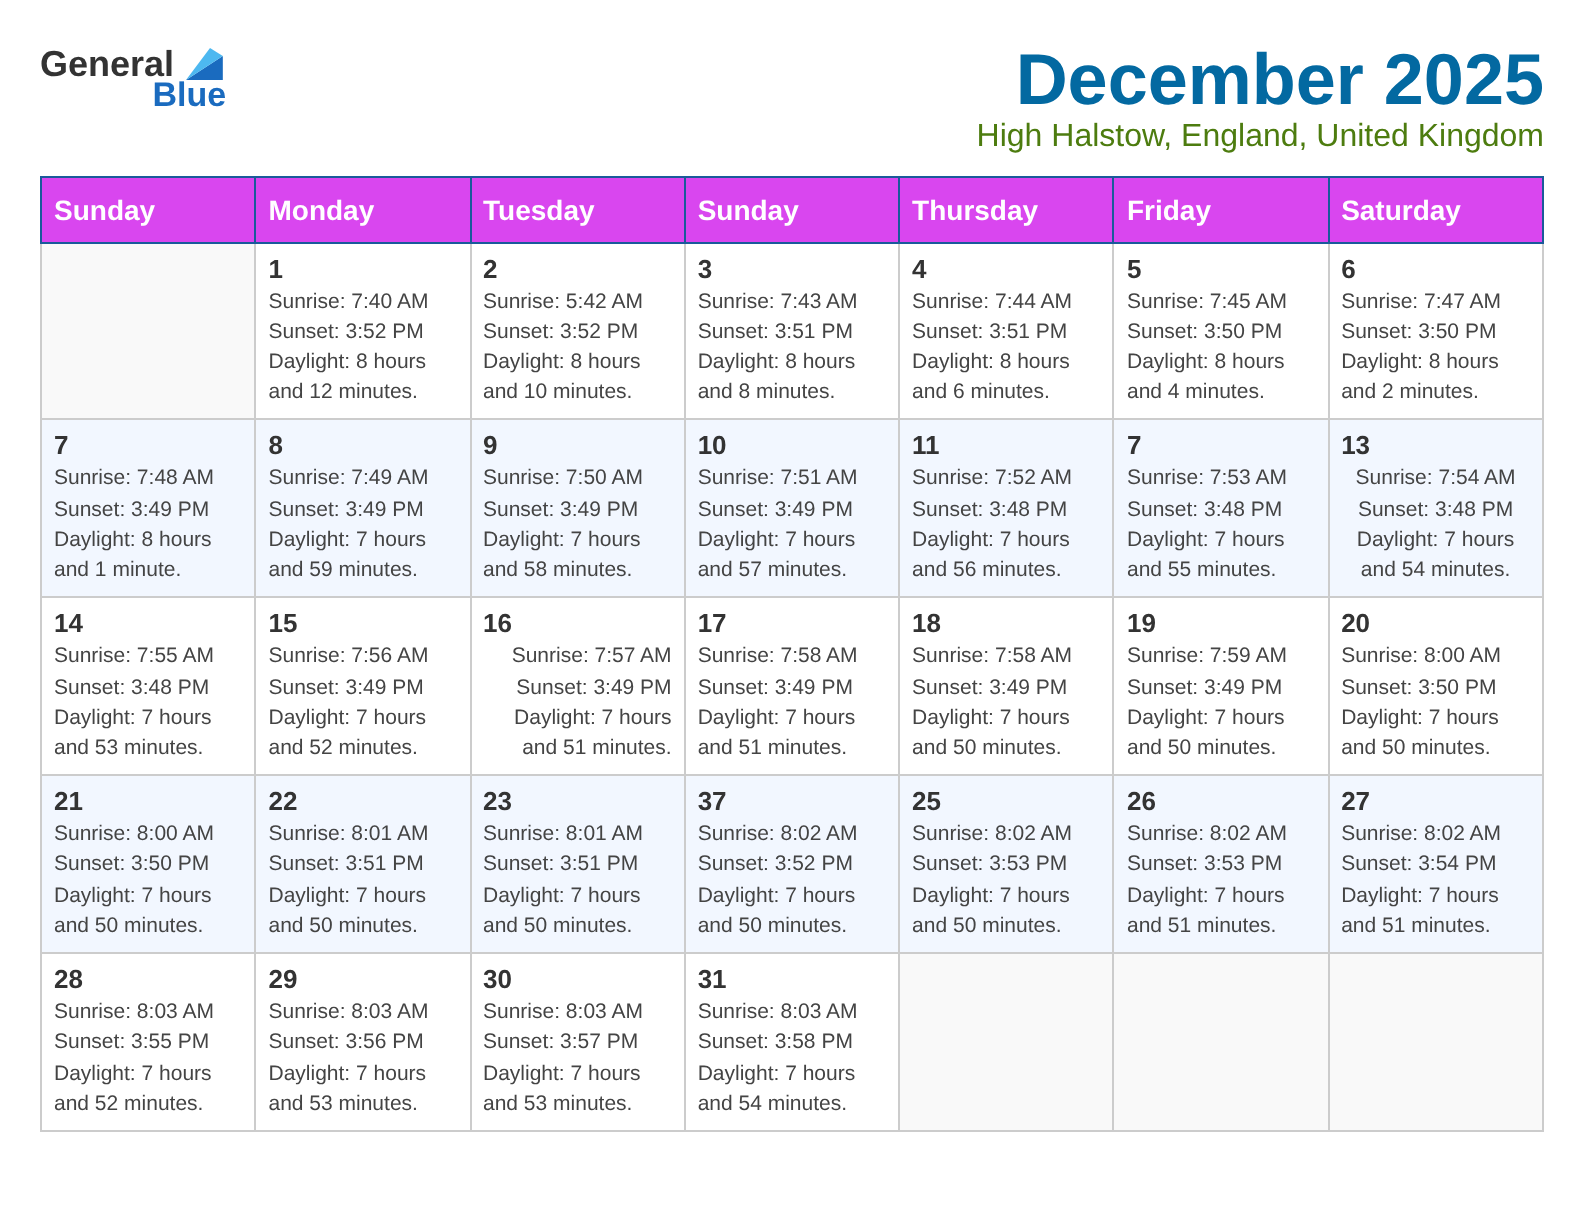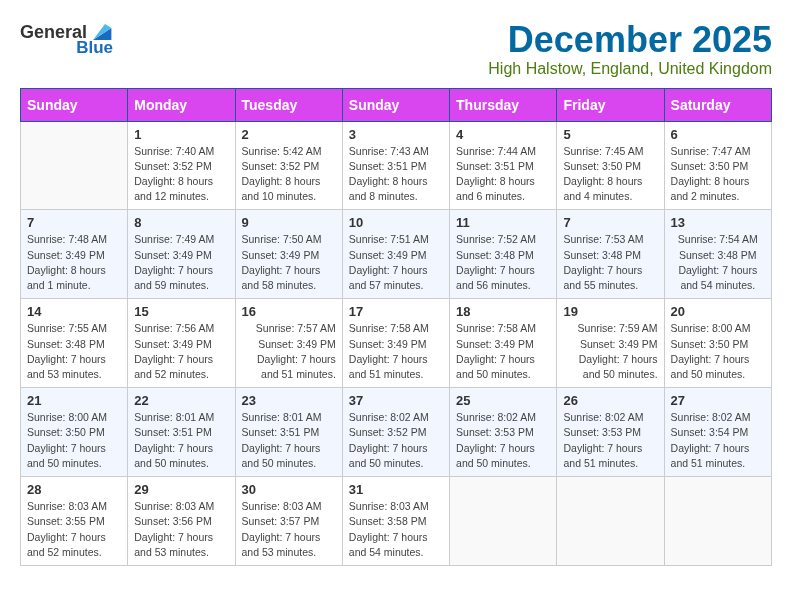--- a/index.html
+++ b/index.html
@@ -257,21 +257,21 @@
         </td>
         <td>
           <span class="day-number">18</span>
           <div class="day-info" style="white-space: pre-line;">Sunrise: 7:58 AM
 Sunset: 3:49 PM
 Daylight: 7 hours
 and 50 minutes.</div>
         </td>
         <td>
           <span class="day-number">19</span>
-          <div class="day-info" style="white-space: pre-line; text-align: right;">Sunrise: 7:59 AM
+          <div class="day-info" style="white-space: pre-line;">Sunrise: 7:59 AM
 Sunset: 3:49 PM
 Daylight: 7 hours
 and 50 minutes.</div>
         </td>
         <td>
           <span class="day-number">20</span>
           <div class="day-info" style="white-space: pre-line;">Sunrise: 8:00 AM
 Sunset: 3:50 PM
 Daylight: 7 hours
 and 50 minutes.</div>

